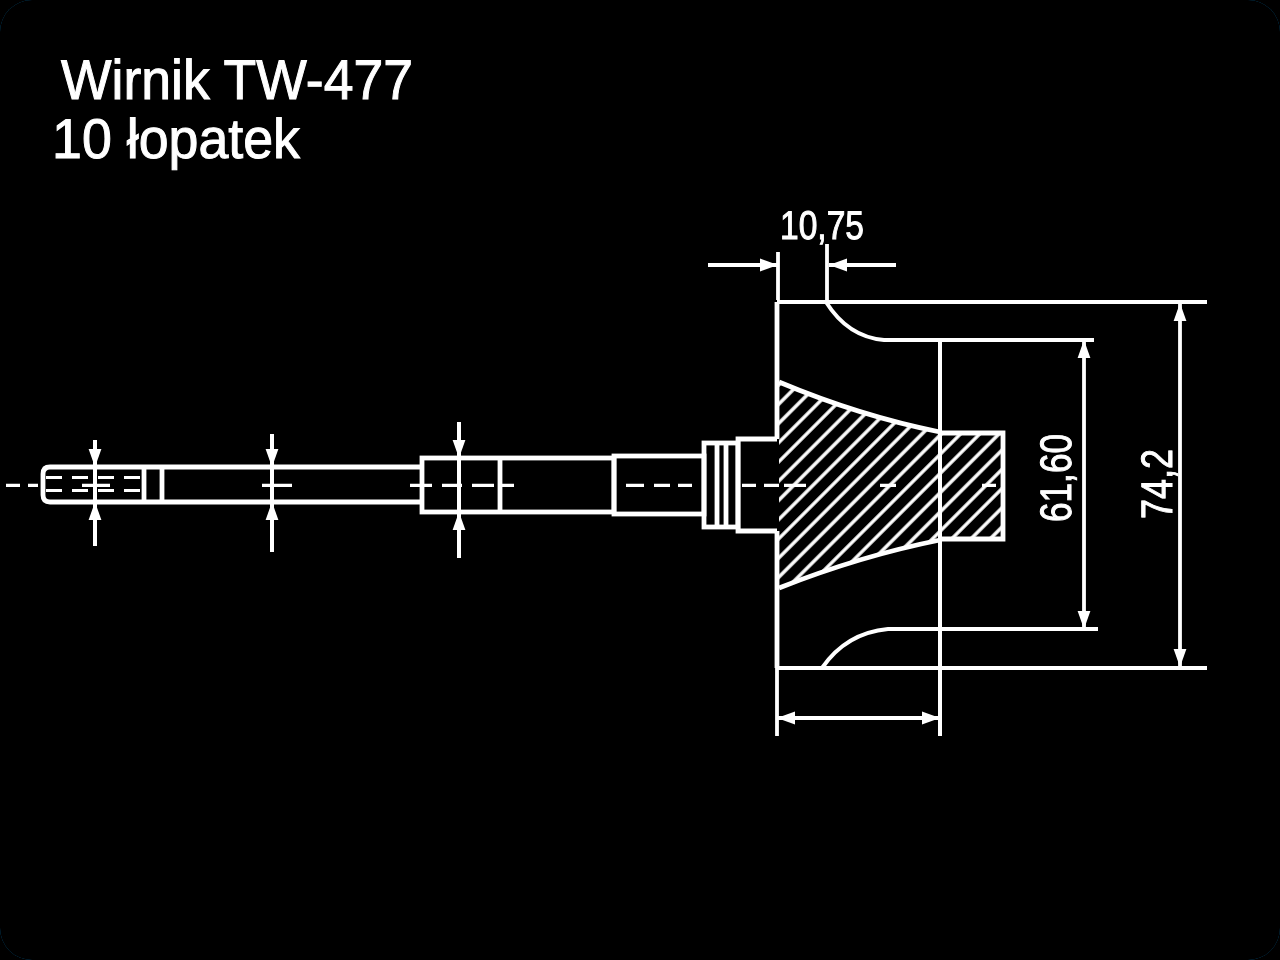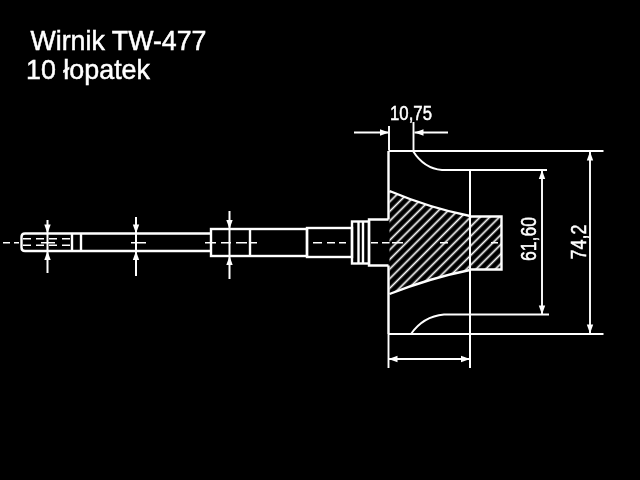--- a/index.html
+++ b/index.html
@@ -1,16 +1,16 @@
 <!DOCTYPE html>
 <html><head>
 <meta charset="utf-8">
 <style>
   html,body{margin:0;padding:0;background:#000;}
-  #page{position:relative;width:640px;height:480px;background:#0369a1;overflow:hidden;}
+  #page{position:relative;width:640px;height:480px;background:#0369a1;overflow:hidden;border-radius:16px;}
   svg text{font-family:"Liberation Sans",sans-serif;fill:#fff;stroke:#fff;stroke-width:0.5;}
 </style>
 </head>
 <body>
 <div id="page">
 <svg width="640" height="480" viewBox="0 0 640 480">
   <defs>
     <pattern id="hp" width="6.8" height="6.8" patternUnits="userSpaceOnUse" patternTransform="rotate(-45)">
       <rect width="6.8" height="6.8" fill="#000"></rect>
       <line x1="0" y1="3.4" x2="6.8" y2="3.4" stroke="#fff" stroke-width="1.7"></line>

